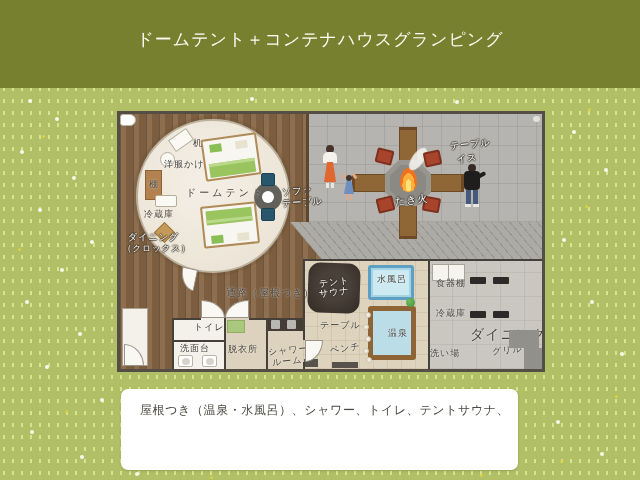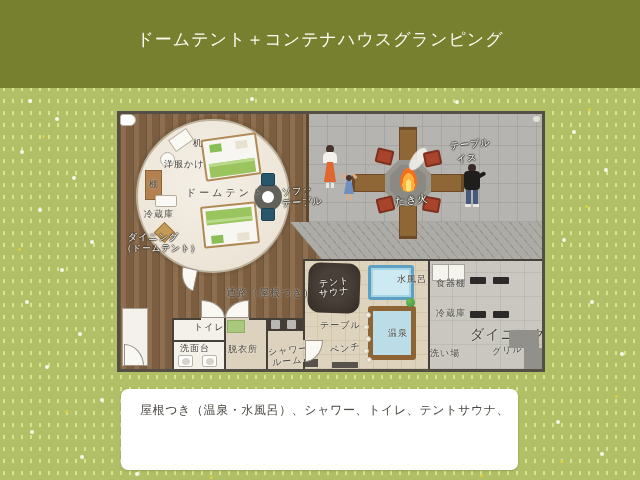--- a/index.html
+++ b/index.html
@@ -179,21 +179,21 @@
   <div class="abs" style="left:37px;top:111px;width:15px;height:15px;background:#c49a58;border:1px solid #9c7436;transform:rotate(45deg);"></div>
   <div class="abs sofa-ring"></div>
   <div class="abs chair-teal" style="left:141px;top:59px;"></div>
   <div class="abs chair-teal" style="left:141px;top:94px;"></div>
 
   <span class="lbl" style="left:73px;top:24px;">机</span>
   <span class="lbl" style="left:44px;top:45px;">洋服かけ</span>
   <span class="lbl" style="left:29px;top:65px;">棚</span>
   <span class="lbl" style="left:24px;top:95px;">冷蔵庫</span>
   <span class="lbl lbl-w" style="left:8px;top:118px;">ダイニング</span>
-  <span class="lbl lbl-w" style="left:3px;top:130px;font-size:8.5px;">（ドームテント）</span>
+  <span class="lbl lbl-w" style="left:3px;top:130px;font-size:8.5px;">（クロックス）</span>
   <span class="lbl" style="left:66px;top:73px;font-size:10px;letter-spacing:3px;">ドームテント</span>
   <span class="lbl lbl-w" style="left:162px;top:72px;transform:rotate(-4deg);">ソファ</span>
   <span class="lbl lbl-w" style="left:162px;top:83px;transform:rotate(-4deg);">テーブル</span>
 
   <div class="abs plank-h"></div>
   <div class="abs plank-v"></div>
   <div class="abs firepit">
     <div class="firepit-inner abs"></div>
   </div>
   <div class="abs flame"></div>
@@ -229,21 +229,21 @@
   </div>
 
   <span class="lbl lbl-w" style="left:330px;top:25px;transform:rotate(-6deg);">テーブル</span>
   <span class="lbl lbl-w" style="left:337px;top:39px;transform:rotate(-6deg);">イス</span>
   <span class="lbl lbl-w" style="left:275px;top:80px;font-size:10px;transform:rotate(-5deg);">たき火</span>
 
   <div class="abs sauna"></div>
   <span class="lbl lbl-w" style="left:199px;top:163px;transform:rotate(-7deg);">テント</span>
   <span class="lbl lbl-w" style="left:199px;top:173px;transform:rotate(-7deg);">サウナ</span>
   <div class="abs coldbath"></div>
-  <span class="lbl" style="left:257px;top:160px;margin-left:20px;">水風呂</span>
+  <span class="lbl" style="left:257px;top:160px;">水風呂</span>
   <div class="abs onsen"></div>
   <span class="lbl" style="left:268px;top:214px;">温泉</span>
   <div class="stone" style="left:245px;top:198px;"></div>
   <div class="stone" style="left:243px;top:210px;"></div>
   <div class="stone" style="left:245px;top:222px;"></div>
   <div class="stone" style="left:243px;top:234px;"></div>
   <div class="stone" style="left:246px;top:243px;"></div>
   <div class="abs ball"></div>
   <span class="lbl" style="left:200px;top:206px;">テーブル</span>
   <span class="lbl" style="left:210px;top:229px;transform:rotate(-8deg);">ベンチ</span>

